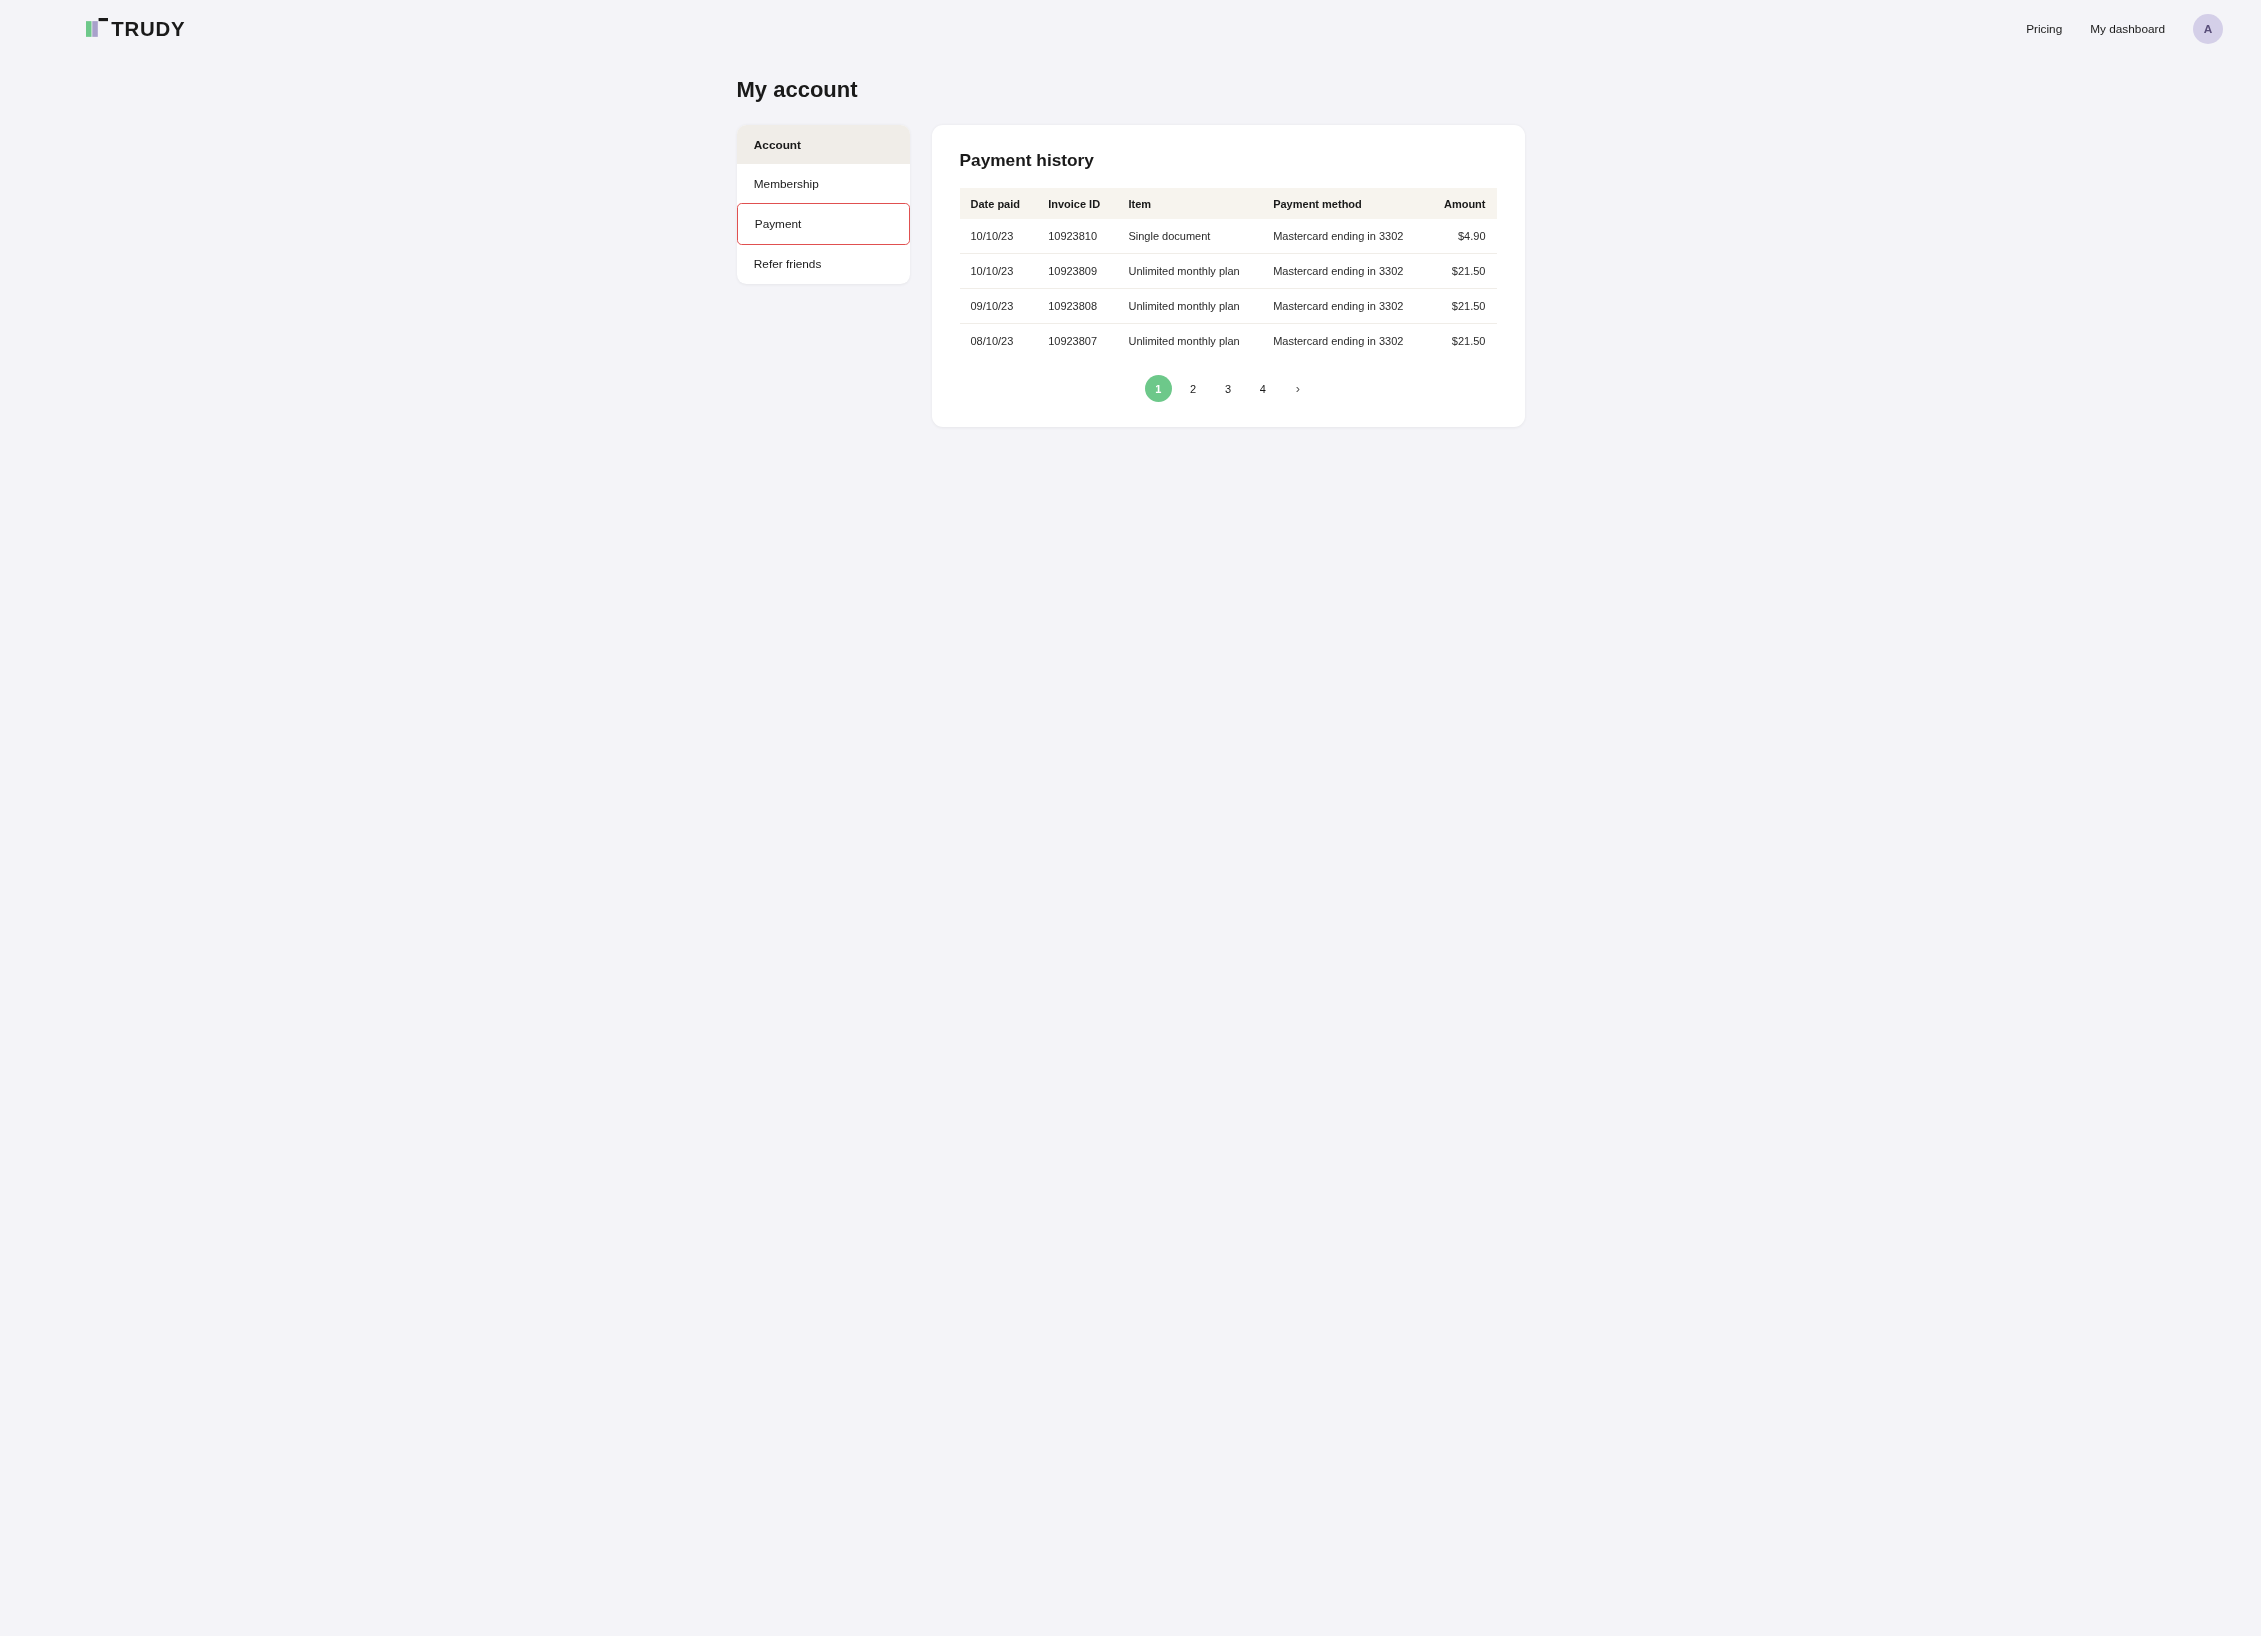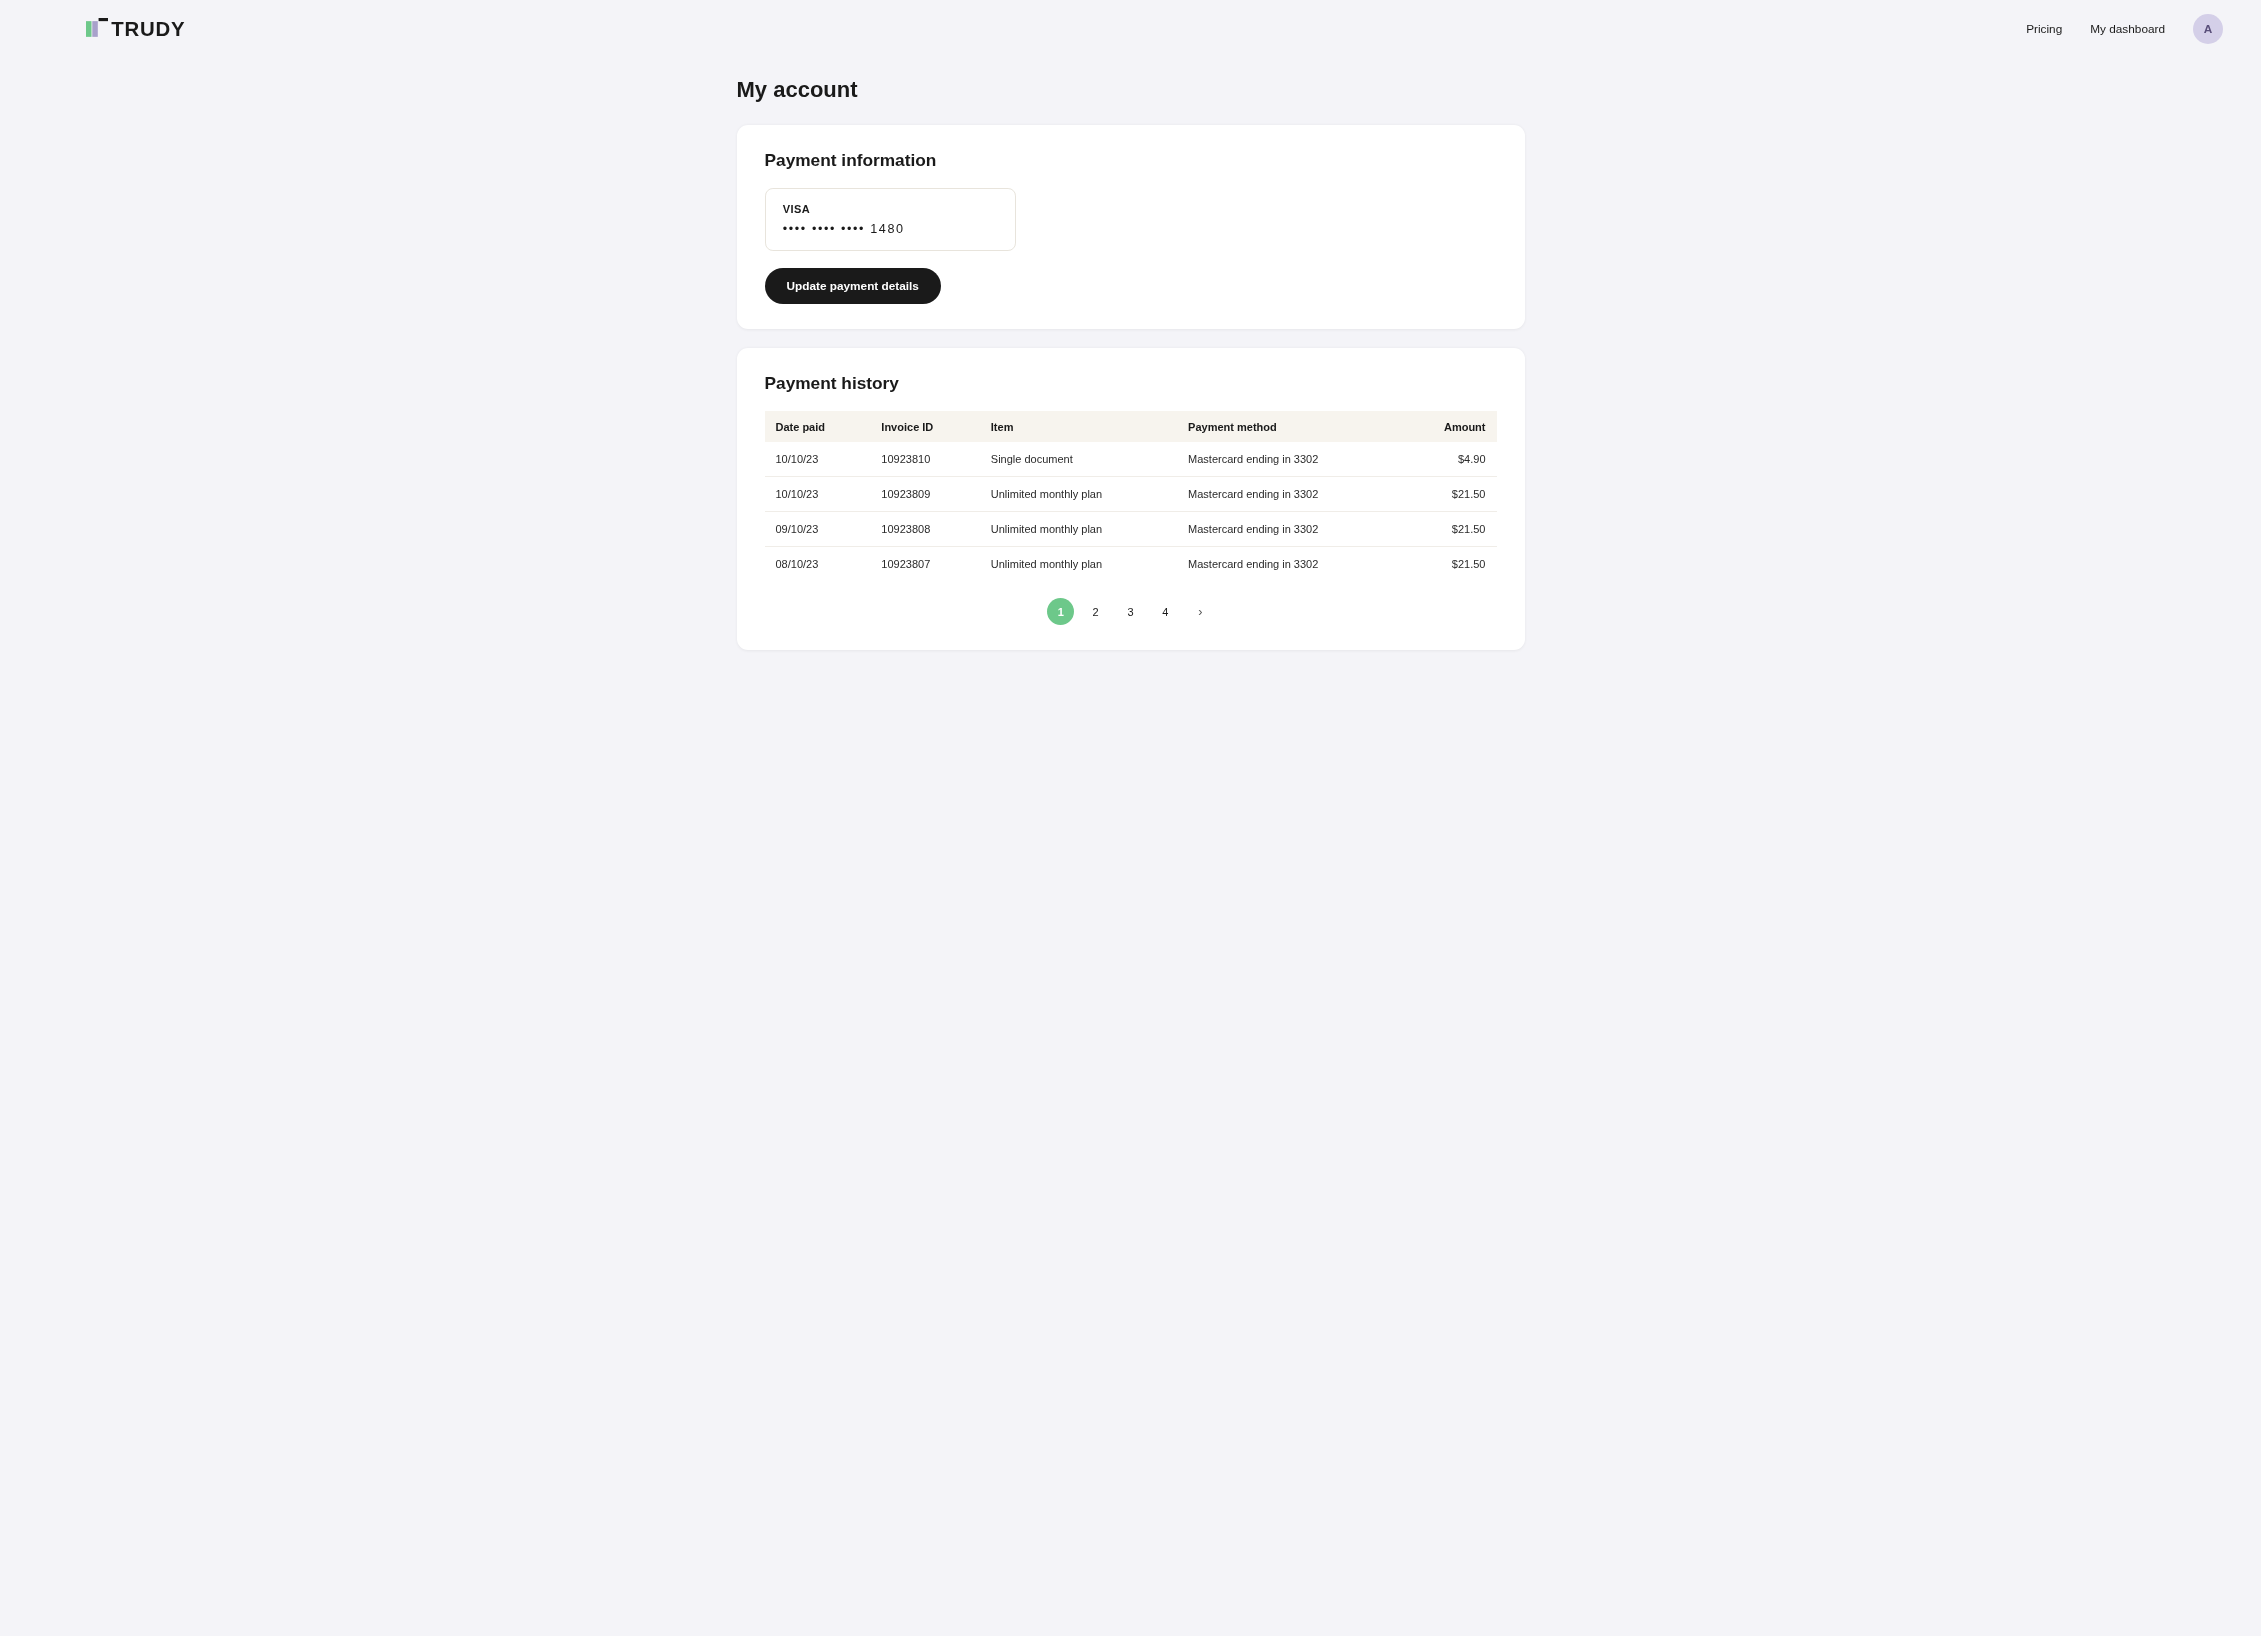--- a/index.html
+++ b/index.html
@@ -228,32 +228,37 @@
     <a class="nav-link">My dashboard</a>
     <div class="avatar">A</div>
   </nav>
 </header>
 
 <div class="page-container">
   <h1 class="page-title">My account</h1>
 
   <div class="content-layout">
 
+    <aside class="sidebar">
+      <div class="sidebar-item active">
+        <span>Account</span>
+      </div>
+      <div class="sidebar-item">
+        <span>Membership</span>
+      </div>
+      <div class="sidebar-item selected-border">
+        <span>Payment</span>
+      </div>
+      <div class="sidebar-item">
+        <span>Refer friends</span>
+      </div>
+    </aside>
 
     <main class="main-content">
 
-      <div class="card">
-        <h2 class="card-title">Payment information</h2>
-        <div class="visa-card">
-          <div class="visa-brand">VISA</div>
-          <div class="visa-number">•••• •••• •••• 1480</div>
-        </div>
-        <br>
-        <button class="update-btn">Update payment details</button>
-      </div>
 
       <div class="card">
         <h2 class="card-title">Payment history</h2>
         <table class="history-table">
           <thead>
             <tr>
               <th>Date paid</th>
               <th>Invoice ID</th>
               <th>Item</th>
               <th>Payment method</th>

